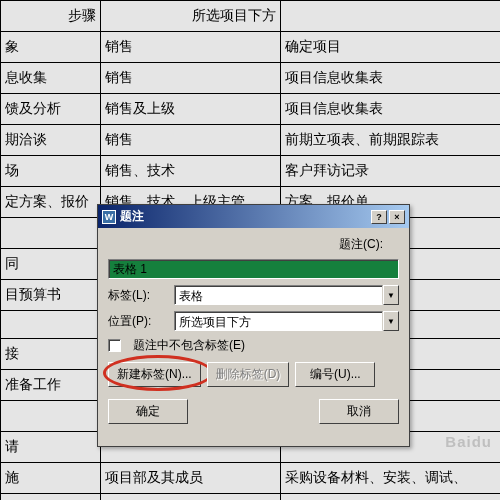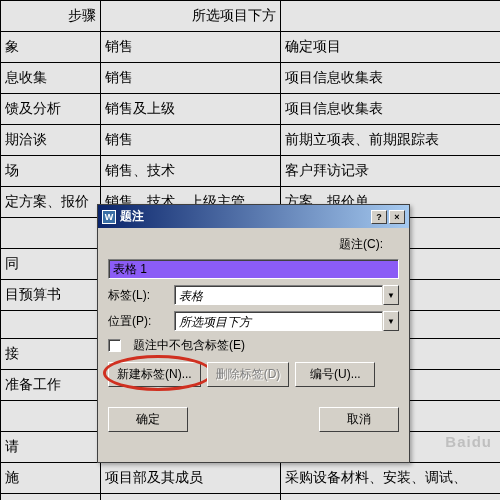--- a/index.html
+++ b/index.html
@@ -12,28 +12,28 @@
   .col2 { width: 320px; }
   .dialog { position: absolute; left: 97px; top: 204px; width: 313px; background: #d4d0c8; border: 1px solid #404040; box-shadow: 2px 2px 4px rgba(0,0,0,0.3); font-family: Tahoma, "SimSun", sans-serif; font-size: 12px; }
   .titlebar { background: linear-gradient(to right, #0a246a, #a6caf0); color: #fff; padding: 3px 4px; display: flex; align-items: center; justify-content: space-between; font-weight: bold; }
   .titlebar-left { display: flex; align-items: center; gap: 4px; }
   .titlebar-icon { width: 14px; height: 14px; background: #3a6ea5; border: 1px solid #fff; display: flex; align-items: center; justify-content: center; font-size: 9px; }
   .titlebar-buttons { display: flex; gap: 2px; }
   .tb-btn { width: 16px; height: 14px; background: #d4d0c8; border: 1px solid; border-color: #fff #404040 #404040 #fff; font-size: 9px; display: flex; align-items: center; justify-content: center; color: #000; font-family: Arial; font-weight: bold; }
   .dialog-body { padding: 8px 10px 10px 10px; }
   .row { display: flex; align-items: center; margin-bottom: 6px; gap: 6px; justify-content: flex-end; }
   .label { width: 60px; }
-  .input { flex: 1; background: #8b5cf6; border: 1px solid; border-color: #808080 #fff #fff #808080; padding: 2px 4px; height: 20px; font-family: inherit; font-size: 12px; }
+  .input { flex: 1; background: #15803d; border: 1px solid; border-color: #808080 #fff #fff #808080; padding: 2px 4px; height: 20px; font-family: inherit; font-size: 12px; }
   .input-inset { box-shadow: inset 1px 1px 0 #404040; }
-  .select { flex: 1; display: flex; font-style: italic; }
+  .select { flex: 1; display: flex; }
   .select-text { flex: 1; background: #fff; border: 1px solid; border-color: #808080 #d4d0c8 #fff #808080; box-shadow: inset 1px 1px 0 #404040; padding: 2px 4px; height: 20px; }
   .select-arrow { width: 16px; height: 20px; background: #d4d0c8; border: 1px solid; border-color: #fff #404040 #404040 #fff; display: flex; align-items: center; justify-content: center; font-size: 8px; }
   .checkbox-row { display: flex; align-items: center; margin: 4px 0 8px 0; gap: 12px; }
   .checkbox { width: 13px; height: 13px; background: #fff; border: 1px solid; border-color: #808080 #fff #fff #808080; box-shadow: inset 1px 1px 0 #404040; }
-  .btn-row { display: flex; gap: 6px; margin-bottom: 20px; }
+  .btn-row { display: flex; gap: 6px; margin-bottom: 12px; }
   .btn-row.right { justify-content: space-between; }
   .btn { background: #d4d0c8; border: 1px solid; border-color: #fff #404040 #404040 #fff; padding: 3px 8px; font-size: 12px; font-family: inherit; cursor: pointer; min-width: 80px; text-align: center; position: relative; }
   .btn.disabled { color: #808080; text-shadow: 1px 1px 0 #fff; }
   .circle { position: absolute; border: 3px solid #d03020; border-radius: 50%; width: 110px; height: 36px; left: -6px; top: -8px; pointer-events: none; }
   .watermark { position: absolute; right: 8px; bottom: 50px; color: rgba(120,120,120,0.35); font-family: Arial; font-size: 15px; font-weight: bold; pointer-events: none; letter-spacing: 1px; }
 </style>
 </head>
 <body>
 
 <table>

